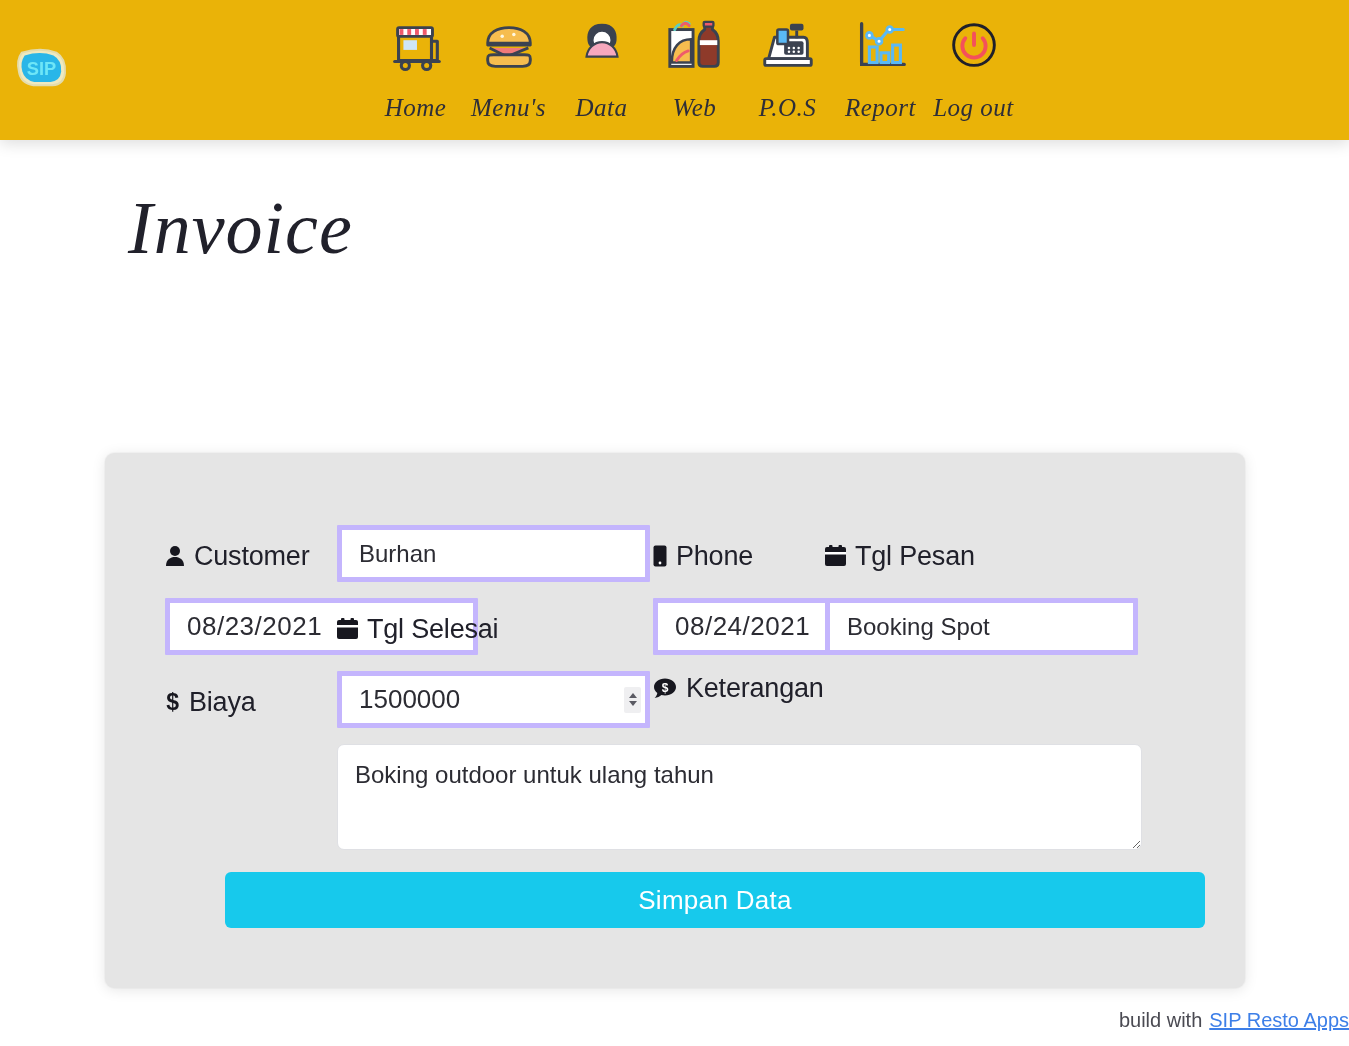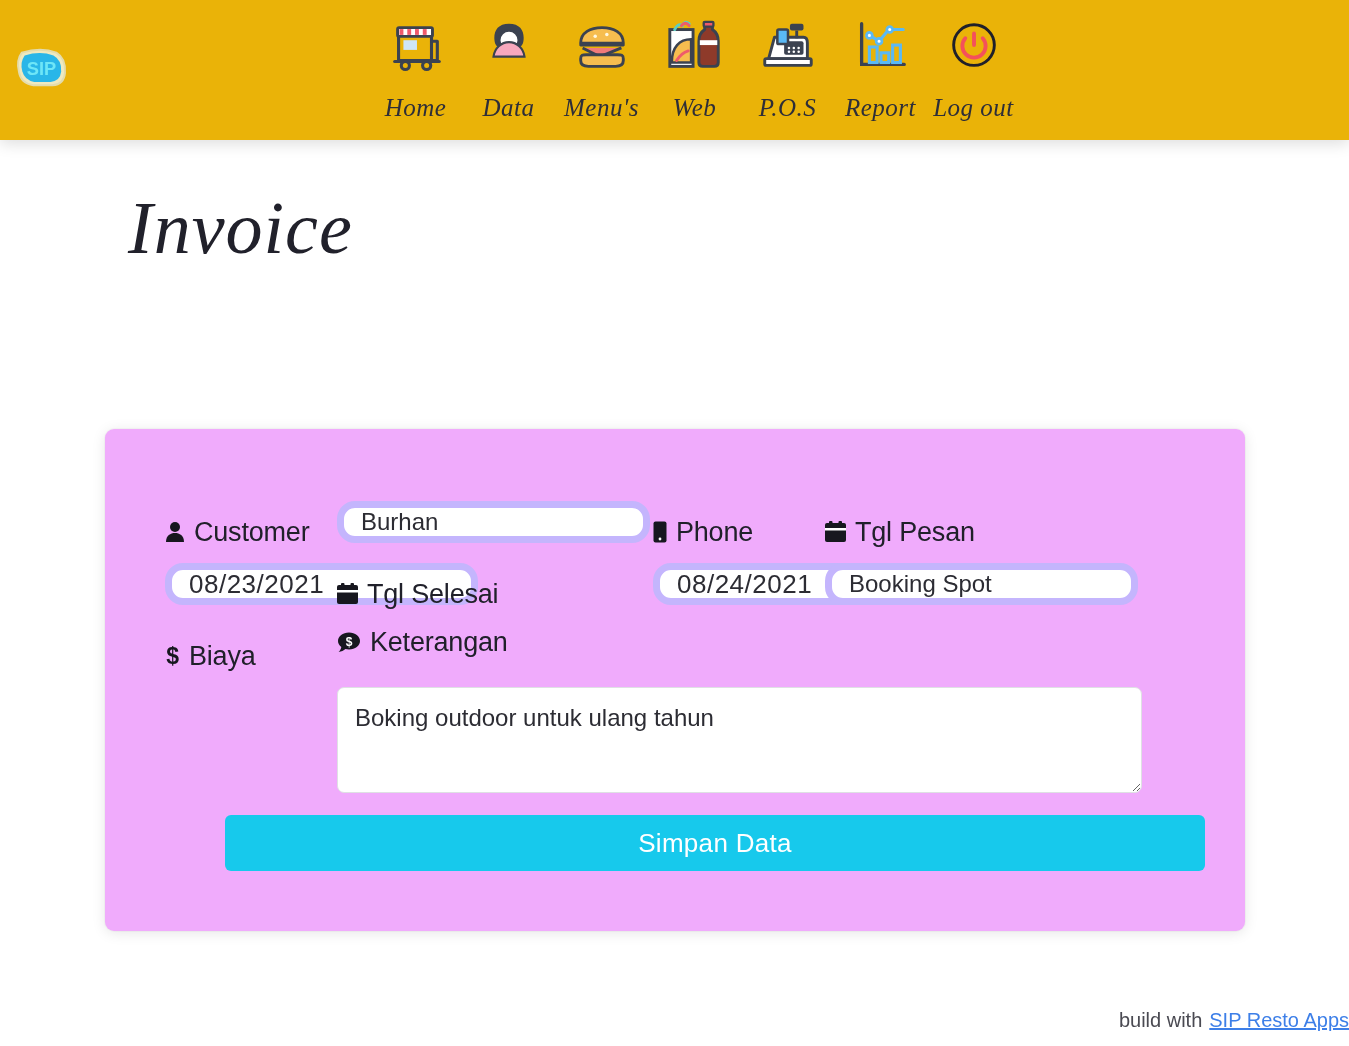--- a/index.html
+++ b/index.html
@@ -86,23 +86,23 @@
     padding: 48px 0 0 128px;
     line-height: 1.1;
     font-weight: 400;
     letter-spacing: 1px;
   }
 
   
   .card {
     position: absolute;
     left: 105px;
-    top: 289px;
+    top: 313px;
     width: 1140px;
-    background: #f0abfc;
+    background: #e5e5e5;
     border-radius: 9px;
     box-shadow: 0 2px 14px rgba(0,0,0,0.10), 0 0 0 1px rgba(0,0,0,0.025);
     padding: 72px 60px 60px 60px;
   }
 
   .form-grid {
     display: grid;
     grid-template-columns: 172px 316px 172px 316px;
     column-gap: 0px;
     row-gap: 0px;
@@ -127,23 +127,23 @@
     align-content: flex-start;
     padding-top: 2px;
   }
   .flabel .ico { flex: 0 0 auto; display: inline-flex; align-items: center; }
   .flabel .ltxt { display: inline-block; }
 
   .fctl { padding: 0 0 16px 0; }
 
   .inp {
     width: 313px;
-    height: 42px;
-    border: 7px solid #c4b5fd;
-    border-radius: 18px;
+    height: 57px;
+    border: 5px solid #c4b5fd;
+    border-radius: 1px;
     background: #fff;
     font-family: "Liberation Sans", sans-serif;
     font-size: 24px;
     color: #2c2c33;
     padding: 0 17px;
     outline: none;
     display: block;
   }
   .inp.date { font-size: 26px; letter-spacing: 0.5px; }
   .inp.num  { font-size: 26px; padding-right: 42px; }
@@ -259,41 +259,41 @@
           </g>
           <rect x="19" y="25" width="14" height="10" fill="#cfe6f7"></rect>
         </svg>
       </span>
       <span class="nav-label">Home</span>
     </a>
 
     <a class="nav-item" href="#">
       <span class="nav-icon">
         <svg width="62" height="62" viewBox="0 0 64 64">
-          <path d="M32 8 C20 8 16 16 17 25 C17.6 31 21 33 23 32 C21 22 26 20 32 20 C38 20 43 22 41 32 C43 33 46.4 31 47 25 C48 16 44 8 32 8 Z" fill="#3b4250"></path>
-          <circle cx="32" cy="25" r="10" fill="#fff" stroke="#3b4250" stroke-width="2.5"></circle>
-          <path d="M32 27 C24 27 17 33.5 16 42 L48 42 C47 33.5 40 27 32 27 Z" fill="#f7a8bd"></path>
-          <path d="M32 27 C24 27 17 33.5 16 42 L48 42 C47 33.5 40 27 32 27 Z" fill="none" stroke="#3b4250" stroke-width="2.2"></path>
-        </svg>
-      </span>
-      <span class="nav-label">Data</span>
-    </a>
-
-    <a class="nav-item" href="#">
-      <span class="nav-icon">
-        <svg width="62" height="62" viewBox="0 0 64 64">
           <path d="M10 28 C10 17 20 12 32 12 C44 12 54 17 54 28 Z" fill="#f6bd4f" stroke="#3b4250" stroke-width="3" stroke-linejoin="round"></path>
           <circle cx="25" cy="21" r="1.8" fill="#fff8e0"></circle>
           <circle cx="37" cy="19" r="1.8" fill="#fff8e0"></circle>
           <path d="M10 30 h44" stroke="#3b4250" stroke-width="3" stroke-linecap="round"></path>
           <path d="M12 33 L30 42 L52 33" fill="#f07a7a" stroke="#3b4250" stroke-width="3" stroke-linejoin="round"></path>
           <path d="M10 44 C10 40 12 40 16 40 h32 c4 0 6 0 6 4 v2 c0 4 -3 6 -8 6 H18 c-5 0 -8 -2 -8 -6 Z" fill="#f6bd4f" stroke="#3b4250" stroke-width="3" stroke-linejoin="round"></path>
         </svg>
       </span>
       <span class="nav-label">Menu's</span>
+    </a>
+
+    <a class="nav-item" href="#">
+      <span class="nav-icon">
+        <svg width="62" height="62" viewBox="0 0 64 64">
+          <path d="M32 8 C20 8 16 16 17 25 C17.6 31 21 33 23 32 C21 22 26 20 32 20 C38 20 43 22 41 32 C43 33 46.4 31 47 25 C48 16 44 8 32 8 Z" fill="#3b4250"></path>
+          <circle cx="32" cy="25" r="10" fill="#fff" stroke="#3b4250" stroke-width="2.5"></circle>
+          <path d="M32 27 C24 27 17 33.5 16 42 L48 42 C47 33.5 40 27 32 27 Z" fill="#f7a8bd"></path>
+          <path d="M32 27 C24 27 17 33.5 16 42 L48 42 C47 33.5 40 27 32 27 Z" fill="none" stroke="#3b4250" stroke-width="2.2"></path>
+        </svg>
+      </span>
+      <span class="nav-label">Data</span>
     </a>
 
     <a class="nav-item" href="#">
       <span class="nav-icon">
         <svg width="62" height="62" viewBox="0 0 64 64">
           <rect x="6" y="14" width="24" height="38" fill="#fff" stroke="#3b4250" stroke-width="3"></rect>
           <path d="M8 48 C8 32 16 24 28 24 L28 48 Z" fill="#f6bd4f" stroke="#3b4250" stroke-width="2.6"></path>
           <path d="M13 46 q5 -8 12 -10" stroke="#ef5a6b" stroke-width="3" fill="none" stroke-linecap="round"></path>
           <path d="M11 14 q3 -7 8 -4 q2 -6 7 -2" stroke="#5ecfc0" stroke-width="3" fill="none" stroke-linecap="round"></path>
           <path d="M18 10 q4 -5 8 0" stroke="#ef5a6b" stroke-width="3" fill="none" stroke-linecap="round"></path>
@@ -426,20 +426,29 @@
       </div>
 
       <div class="flabel">
         <span class="ico">
           <svg width="15" height="24" viewBox="0 0 15 24">
               <text x="7.5" y="20" text-anchor="middle" font-family="Liberation Sans, sans-serif" font-size="23" font-weight="bold" fill="#17171f">$</text>
             </svg>
         </span>
         <span class="ltxt">Biaya</span>
       </div>
+      <div class="fctl">
+        <div class="num-wrap">
+          <input class="inp num" type="text" value="1500000" style="">
+          <span class="spinner">
+            <span class="ar up"></span>
+            <span class="ar dn"></span>
+          </span>
+        </div>
+      </div>
 
       <div class="flabel wrap">
         <span class="ico">
           <svg width="24" height="24" viewBox="0 0 24 24">
             <path d="M12 1.5 C5.8 1.5 1 5.3 1 10 C1 12.4 2.3 14.5 4.3 16 C4 18 3 19.6 1.6 21 C4.4 20.7 6.8 19.6 8.4 18.1 C9.5 18.4 10.7 18.5 12 18.5 C18.2 18.5 23 14.7 23 10 C23 5.3 18.2 1.5 12 1.5 Z" fill="#17171f"></path>
             <text x="12" y="14.6" text-anchor="middle" font-family="Liberation Sans, sans-serif" font-size="12" font-weight="bold" fill="#fff">$</text>
           </svg>
         </span>
         <span class="ltxt">Keterangan</span>
       </div>

